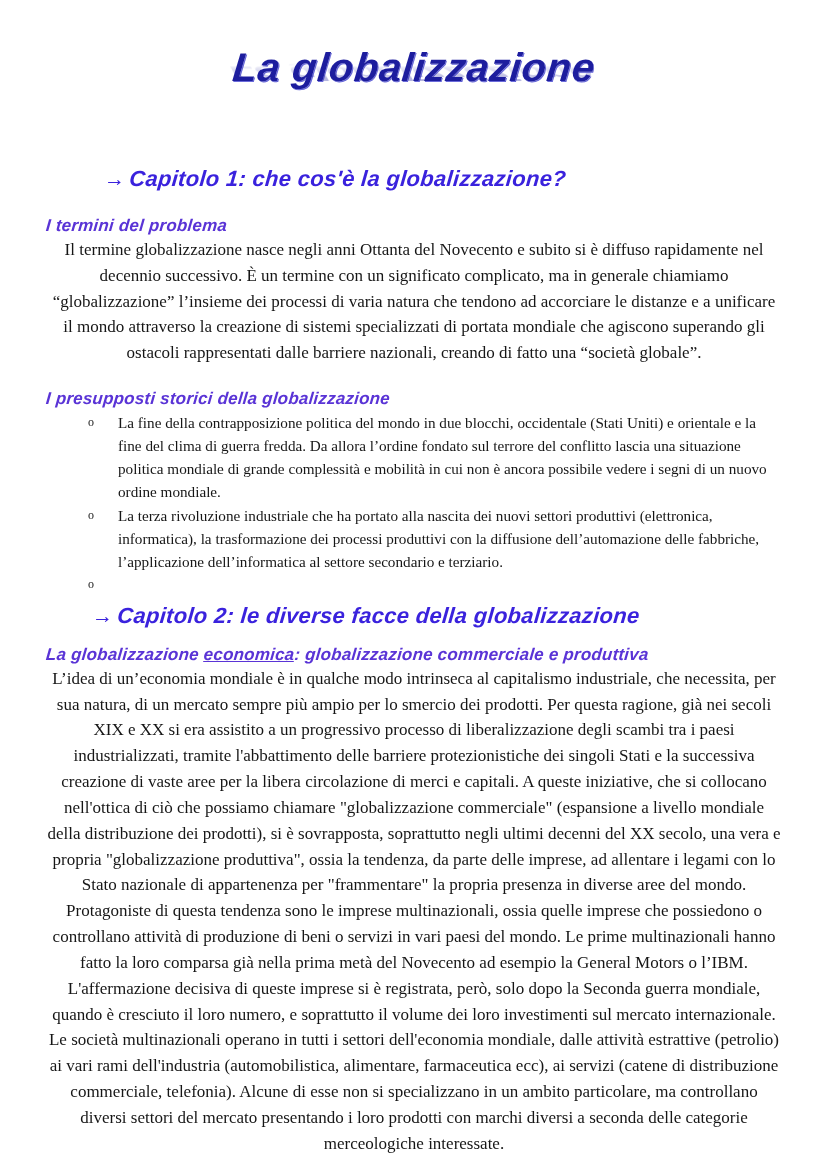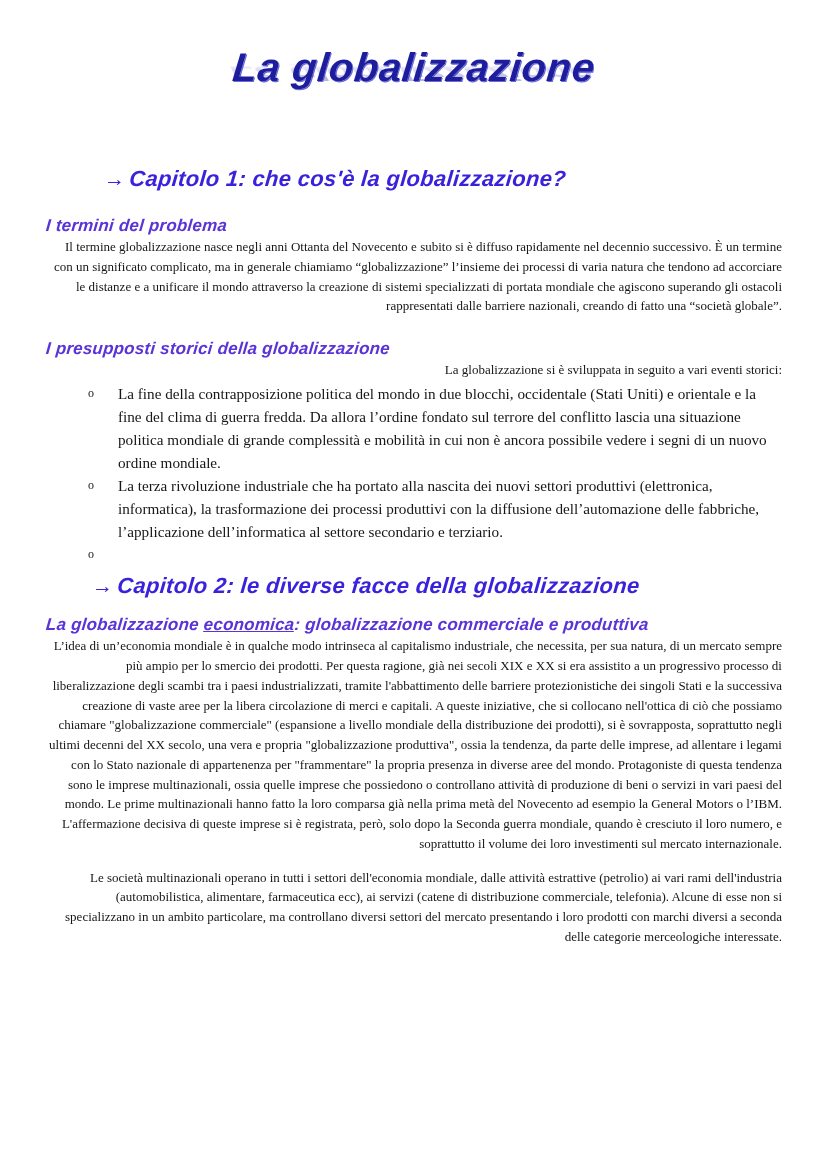--- a/index.html
+++ b/index.html
@@ -107,27 +107,27 @@
     transform-origin: left center;
   }
   .subheading .underlined { text-decoration: underline; }
 
   .sub-1-wrap { margin-top: 24px; }
   .sub-2-wrap { margin-top: 23px; }
   .sub-3-wrap { margin-top: 16px; }
 
   
   p.body {
-    font-size: 13px;
+    font-size: 17px;
     line-height: 1.52;
     margin: 0;
-    text-align: right;
+    text-align: center;
     color: #161616;
   }
-  p.body + p.body { margin-top: 14px; }
+  p.body + p.body { margin-top: 0; }
 
   ul.circle-list {
     list-style: none;
     margin: 2px 0 0 0;
     padding: 0 0 0 40px;
   }
   ul.circle-list > li {
     position: relative;
     font-size: 15.2px;
     line-height: 1.52;
@@ -160,21 +160,20 @@
     </h2>
   </div>
 
   <div class="sub-1-wrap">
     <h3 class="subheading">I termini del problema</h3>
     <p class="body">Il termine globalizzazione nasce negli anni Ottanta del Novecento e subito si è diffuso rapidamente nel decennio successivo. È un termine con un significato complicato, ma in generale chiamiamo “globalizzazione” l’insieme dei processi di varia natura che tendono ad accorciare le distanze e a unificare il mondo attraverso la creazione di sistemi specializzati di portata mondiale che agiscono superando gli ostacoli rappresentati dalle barriere nazionali, creando di fatto una “società globale”.</p>
   </div>
 
   <div class="sub-2-wrap">
     <h3 class="subheading">I presupposti storici della globalizzazione</h3>
-    <p class="body">La globalizzazione si è sviluppata in seguito a vari eventi storici:</p>
     <ul class="circle-list">
       <li>
         <span class="bullet">o</span>
         <span>La fine della contrapposizione politica del mondo in due blocchi, occidentale (Stati Uniti) e orientale e la fine del clima di guerra fredda. Da allora l’ordine fondato sul terrore del conflitto lascia una situazione politica mondiale di grande complessità e mobilità in cui non è ancora possibile vedere i segni di un nuovo ordine mondiale.</span>
       </li>
       <li>
         <span class="bullet">o</span>
         <span>La terza rivoluzione industriale che ha portato alla nascita dei nuovi settori produttivi (elettronica, informatica), la trasformazione dei processi produttivi con la diffusione dell’automazione delle fabbriche, l’applicazione dell’informatica al settore secondario e terziario.</span>
       </li>
       <li>

